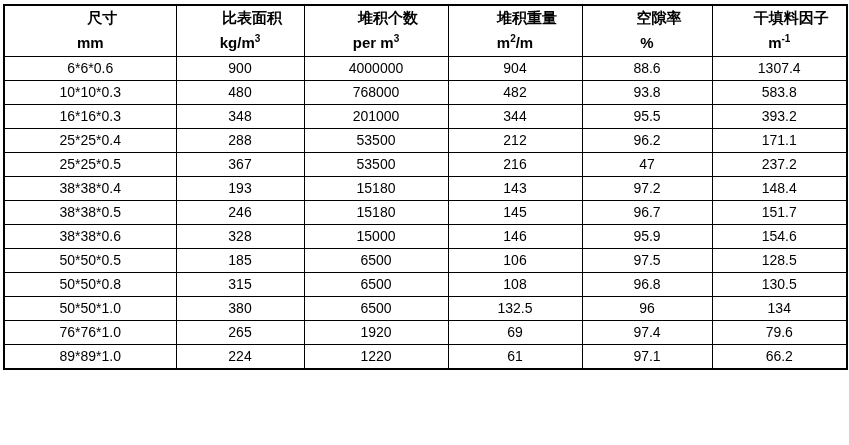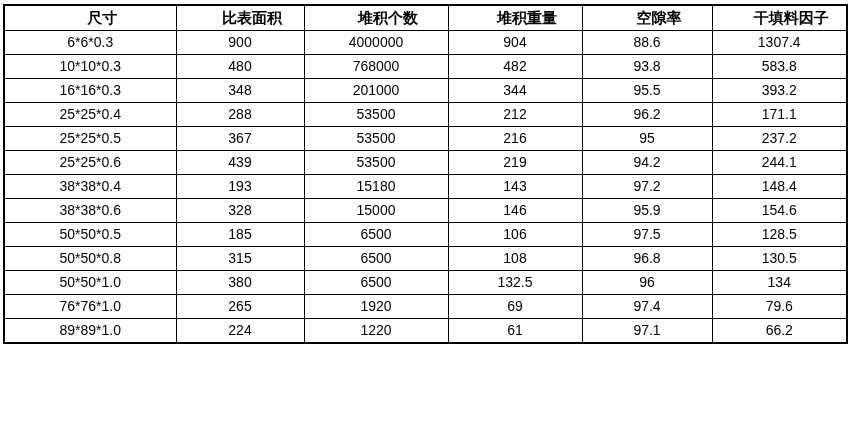--- a/index.html
+++ b/index.html
@@ -85,24 +85,32 @@
     </colgroup>
     <thead>
       <tr>
         <th>尺寸</th>
         <th>比表面积</th>
         <th>堆积个数</th>
         <th>堆积重量</th>
         <th>空隙率</th>
         <th>干填料因子</th>
       </tr>
+      <tr class="unit-row">
+        <th><span>mm</span></th>
+        <th><span>kg/m</span><sup>3</sup></th>
+        <th><span>per m</span><sup>3</sup></th>
+        <th><span>m</span><sup>2</sup><span>/m</span></th>
+        <th><span>%</span></th>
+        <th><span>m</span><sup>-1</sup></th>
+      </tr>
     </thead>
     <tbody id="table-body">
         <tr>
-          <td>6*6*0.3</td>
+          <td>6*6*0.6</td>
           <td>900</td>
           <td>4000000</td>
           <td>904</td>
           <td>88.6</td>
           <td>1307.4</td>
         </tr>
         <tr>
           <td>10*10*0.3</td>
           <td>480</td>
           <td>768000</td>
@@ -124,40 +132,40 @@
           <td>53500</td>
           <td>212</td>
           <td>96.2</td>
           <td>171.1</td>
         </tr>
         <tr>
           <td>25*25*0.5</td>
           <td>367</td>
           <td>53500</td>
           <td>216</td>
-          <td>95</td>
+          <td>47</td>
           <td>237.2</td>
-        </tr>
-        <tr>
-          <td>25*25*0.6</td>
-          <td>439</td>
-          <td>53500</td>
-          <td>219</td>
-          <td>94.2</td>
-          <td>244.1</td>
         </tr>
         <tr>
           <td>38*38*0.4</td>
           <td>193</td>
           <td>15180</td>
           <td>143</td>
           <td>97.2</td>
           <td>148.4</td>
         </tr>
         <tr>
+          <td>38*38*0.5</td>
+          <td>246</td>
+          <td>15180</td>
+          <td>145</td>
+          <td>96.7</td>
+          <td>151.7</td>
+        </tr>
+        <tr>
           <td>38*38*0.6</td>
           <td>328</td>
           <td>15000</td>
           <td>146</td>
           <td>95.9</td>
           <td>154.6</td>
         </tr>
         <tr>
           <td>50*50*0.5</td>
           <td>185</td>

